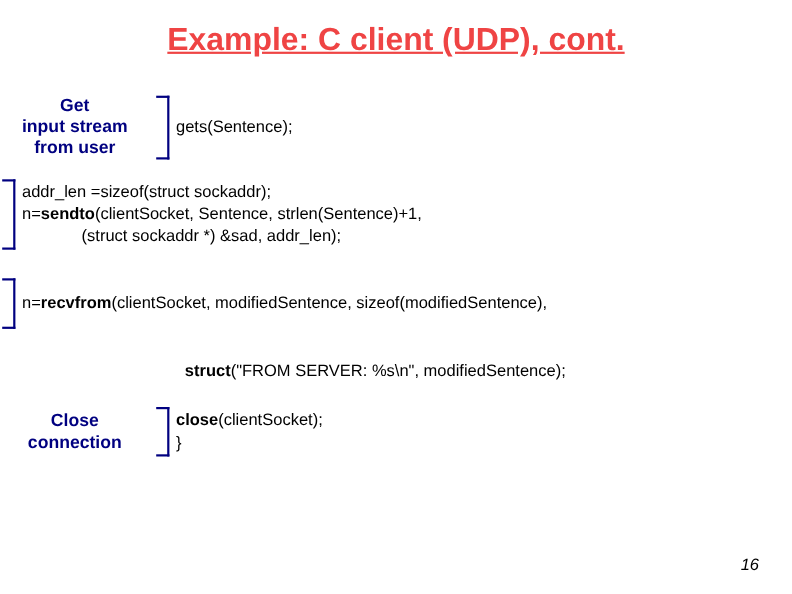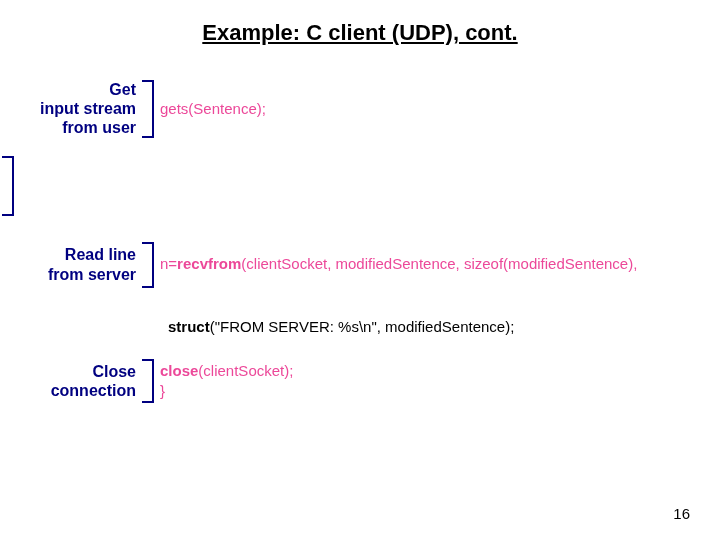--- a/index.html
+++ b/index.html
@@ -5,36 +5,36 @@
   * { margin: 0; padding: 0; box-sizing: border-box; }
   body {
     width: 720px;
     height: 540px;
     background: #fff;
     font-family: "Comic Sans MS", cursive, sans-serif;
     position: relative;
     overflow: hidden;
   }
   .title {
-    color: #000000;
-    font-size: 22px;
+    color: #ef4444;
+    font-size: 29px;
     font-weight: bold;
     text-decoration: underline;
     text-align: center;
     padding-top: 20px;
     padding-bottom: 10px;
   }
   .block {
     display: flex;
     align-items: center;
     margin-bottom: 18px;
   }
   .label-col {
     width: 140px;
-    text-align: right;
+    text-align: center;
     color: #000080;
     font-size: 16px;
     font-weight: bold;
     line-height: 1.2;
     padding-right: 4px;
     flex-shrink: 0;
   }
   .bracket {
     width: 14px;
     flex-shrink: 0;
@@ -49,64 +49,64 @@
     top: 0;
     bottom: 0;
     width: 10px;
     border-right: 2.5px solid #000080;
     border-top: 2.5px solid #000080;
     border-bottom: 2.5px solid #000080;
   }
   .code {
     font-family: Arial, Helvetica, sans-serif;
     font-size: 15px;
-    color: #ec4899;
+    color: #000000;
     line-height: 1.35;
     padding: 2px 0;
     white-space: pre-wrap;
   }
   .code b { font-weight: bold; }
   .content { padding-top: 24px; }
   .printf-row {
     margin-left: 168px;
     margin-bottom: 24px;
     font-family: Arial, Helvetica, sans-serif;
     font-size: 15px;
   }
   .pagenum {
     position: absolute;
     right: 30px;
     bottom: 18px;
     font-family: Arial, sans-serif;
     font-size: 15px;
     color: #000;
+    font-style: italic;
   }
 </style>
 </head>
 <body>
 
 <div class="title">Example: C client (UDP), cont.</div>
 
 <div class="content">
 
   <div class="block">
     <div class="label-col" style="white-space:pre-line">Get
 input stream
 from user</div>
     <div class="bracket" style="min-height:54px"></div>
     <div class="code">gets(Sentence);</div>
   </div>
 
   <div class="block">
     <div class="bracket" style="min-height:60px"></div>
+    <div class="code"><span>addr_len =sizeof(struct sockaddr);</span><br><span>n=</span><b>sendto</b><span>(clientSocket, Sentence, strlen(Sentence)+1,</span><br><span>             (struct sockaddr *) &amp;sad, addr_len);</span></div>
   </div>
 
   <div class="block" style="margin-top:26px">
-    <div class="label-col" style="white-space:pre-line">Read line
-from server</div>
     <div class="bracket" style="min-height:46px"></div>
     <div class="code"><span>n=</span><b>recvfrom</b><span>(clientSocket, modifiedSentence, sizeof(modifiedSentence),</span><br></div>
   </div>
 
   <div class="printf-row" style="margin-top:30px"><b>struct</b><span>("FROM SERVER: %s\n", modifiedSentence);</span></div>
 
   <div class="block">
     <div class="label-col" style="white-space:pre-line">Close
 connection</div>
     <div class="bracket" style="min-height:40px"></div>

